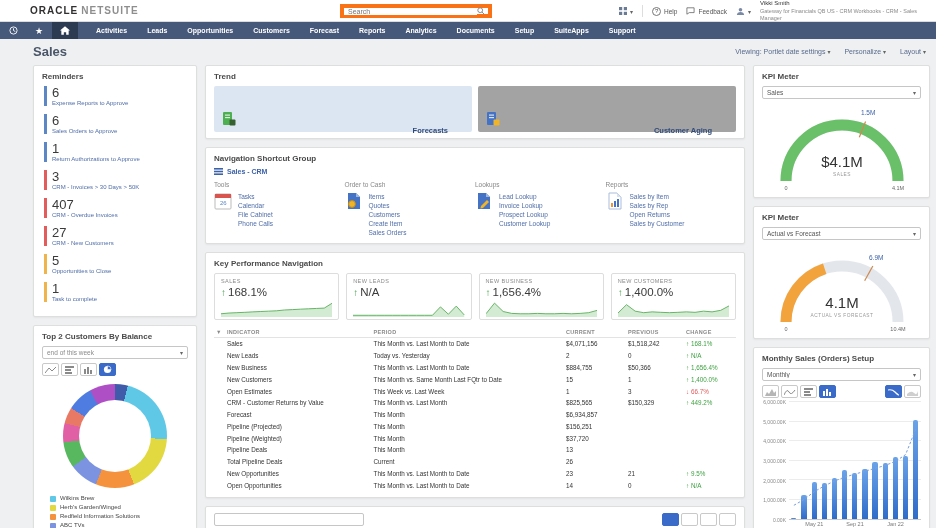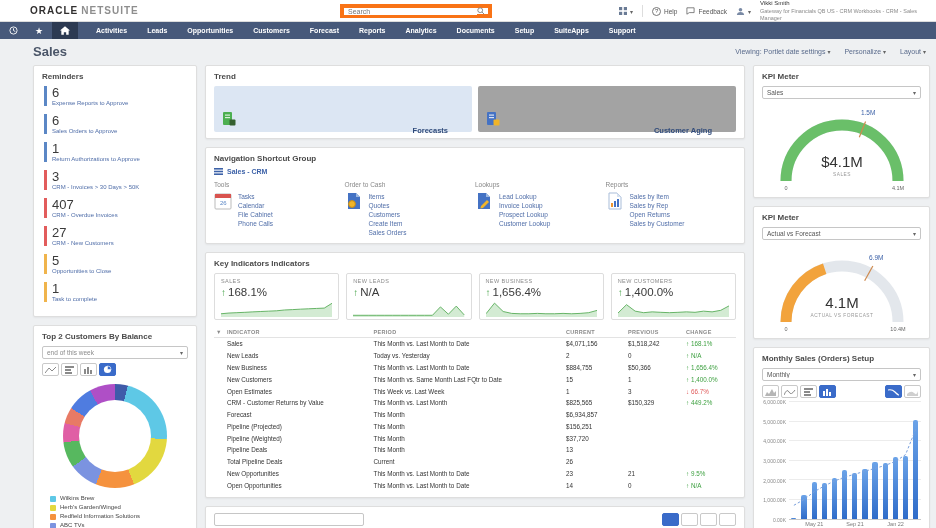--- a/index.html
+++ b/index.html
@@ -408,21 +408,21 @@
                 <a>Sales by Rep</a>
                 <a>Open Returns</a>
                 <a>Sales by Customer</a>
               </div>
             </div>
           </div>
         </div>
     </div>
 
     <div class="card">
-      <div class="card-title">Key Indicators Indicators</div>
+      <div class="card-title">Key Performance Navigation</div>
       <div class="kpi-row">
           <div class="kpi-box">
             <div class="kpi-lab">SALES</div>
             <div class="kpi-val"><span class="arr">↑</span>168.1%</div>
             <svg class="kpi-spark" viewBox="0 0 120 20" preserveAspectRatio="none">
               <polygon points="0,20 0.0,16.4 8.6,15.6 17.1,15.2 25.7,14.8 34.3,14.3 42.9,13.9 51.4,13.5 60.0,13.1 68.6,12.2 77.1,11.8 85.7,11.3 94.3,10.9 102.9,10.5 111.4,10.1 120.0,4.6 120,20" fill="rgba(110,190,110,.3)"></polygon>
                    <polyline points="0.0,16.4 8.6,15.6 17.1,15.2 25.7,14.8 34.3,14.3 42.9,13.9 51.4,13.5 60.0,13.1 68.6,12.2 77.1,11.8 85.7,11.3 94.3,10.9 102.9,10.5 111.4,10.1 120.0,4.6" fill="none" stroke="#5aae5a" stroke-width="1"></polyline>
             </svg>
           </div>
           <div class="kpi-box">

